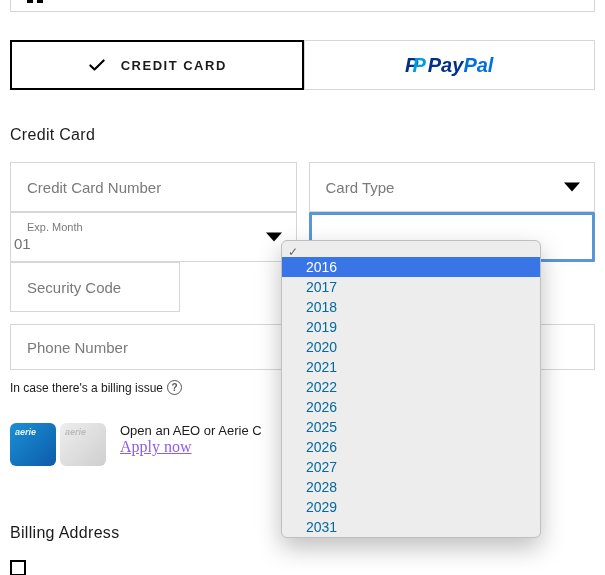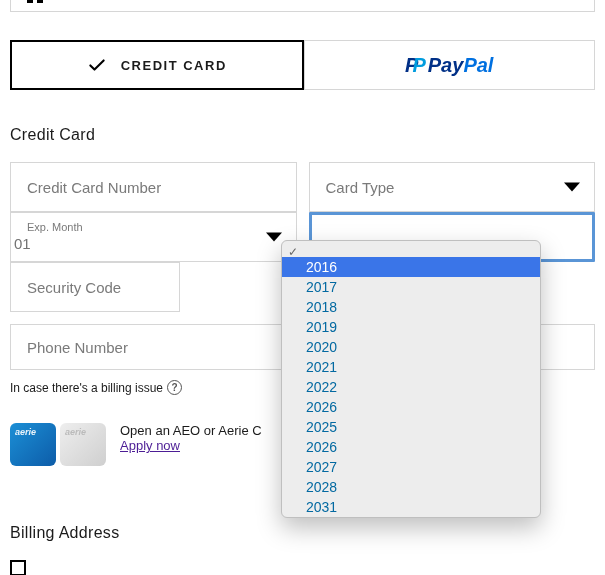--- a/index.html
+++ b/index.html
@@ -118,21 +118,21 @@
   }
 
   .offer-row { display:flex; align-items:flex-start; gap:14px; margin-top:28px; }
   .cards { display:flex; gap:4px; }
   .card-img { width:46px; height:43px; border-radius:6px; position:relative; overflow:hidden; }
   .card-img.blue { background: linear-gradient(135deg,#1b8fd6,#0d5ca8); }
   .card-img.grey { background: linear-gradient(135deg,#eeeeee,#cfcfcf); }
   .card-img .txt { position:absolute; top:4px; left:5px; font-size:9px; font-style:italic; color:rgba(255,255,255,.9); font-weight:600;}
   .card-img.grey .txt { color:#bbb; }
   .offer-text { font-size:13px; color:#1b1b1b; }
-  .apply-link { text-decoration: underline; cursor:pointer; font-size:13px; color:#4c1d95; }
+  .apply-link { text-decoration: underline; cursor:pointer; font-size:16px; color:#8b5cf6;font-family:Liberation Serif, serif; }
 
   .billing-title { margin-top: 58px; font-size:16px; }
 
   .chk-row { margin-top:12px; display:flex; align-items:center; gap:10px; }
   .chk { width:16px; height:16px; border:2px solid #000; }
 
   
   .dropdown {
     position:absolute;
     left: 281px; top: 240px;
@@ -261,14 +261,15 @@
   <div class="opt">2018</div>
   <div class="opt">2019</div>
   <div class="opt">2020</div>
   <div class="opt">2021</div>
   <div class="opt">2022</div>
   <div class="opt">2026</div>
   <div class="opt">2025</div>
   <div class="opt">2026</div>
   <div class="opt">2027</div>
   <div class="opt">2028</div>
+  <div class="opt">2029</div>
   <div class="opt">2031</div>
 </div>
 
 </body></html>

